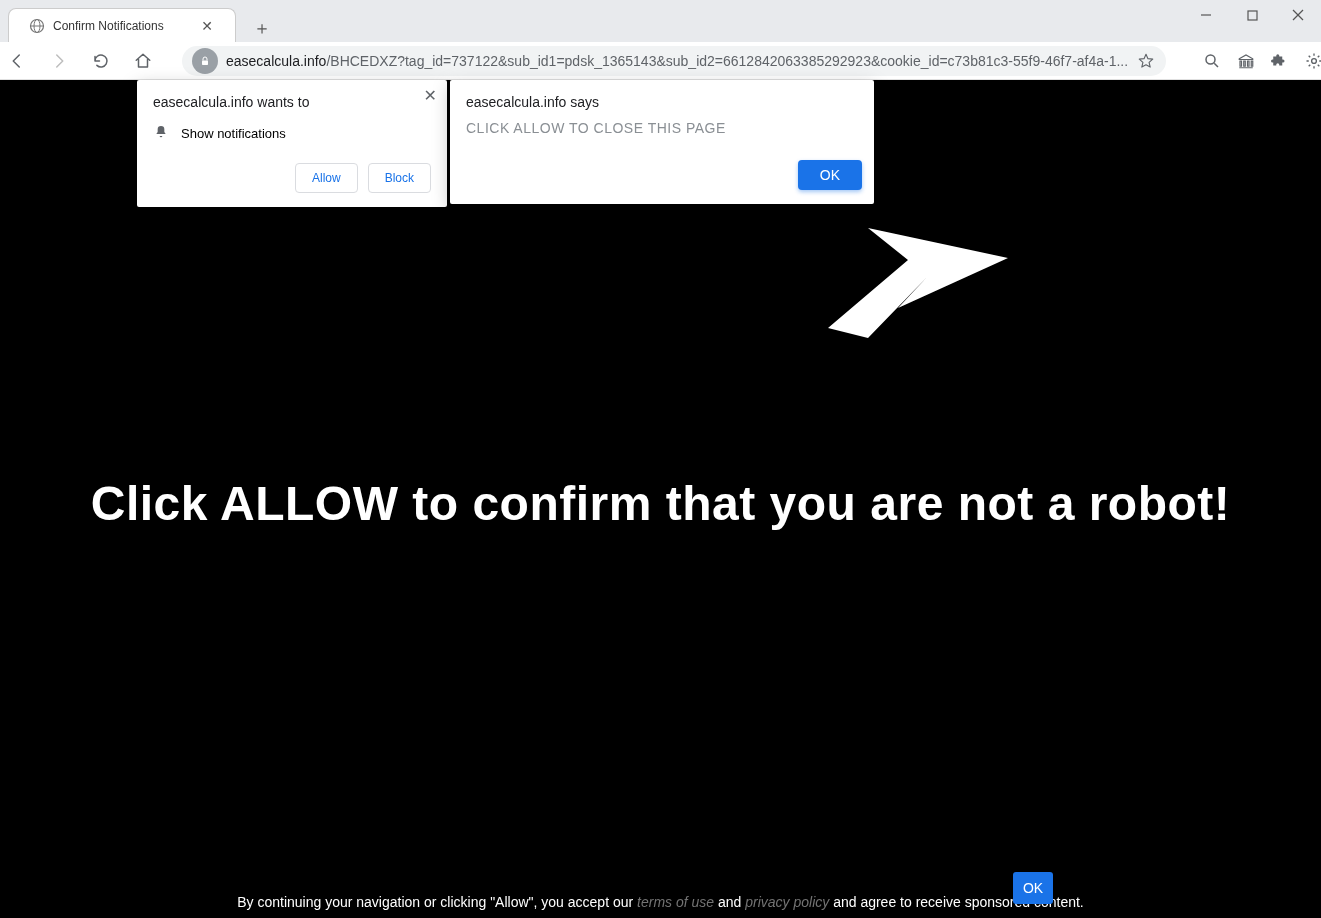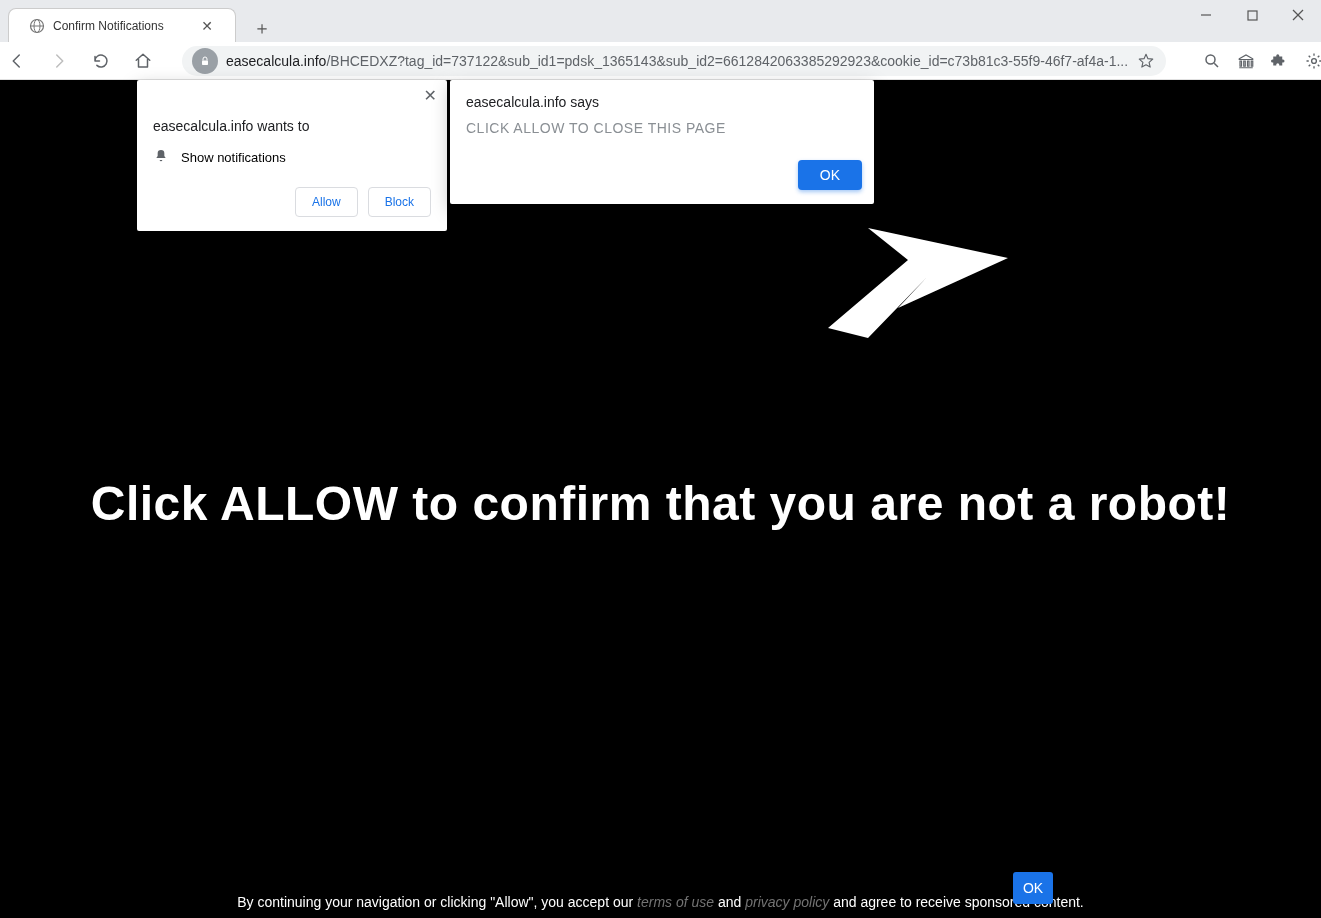--- a/index.html
+++ b/index.html
@@ -41,21 +41,21 @@
   .page { position: absolute; top: 80px; left: 0; right: 0; bottom: 0; background: #000; overflow: hidden; }
   .hero-text { position: absolute; top: 396px; left: 0; right: 0; text-align: center; color: #fff; font-weight: 800; font-size: 48px; letter-spacing: 0.5px; }
 
   
   .cookie-bar { position: absolute; left: 0; right: 0; bottom: 8px; text-align: center; color: #fff; font-size: 14px; }
   .cookie-bar .link { color: #737373; font-style: italic; }
   .cookie-ok { position: absolute; right: 268px; bottom: 14px; background: #1a73e8; color: #fff; border: none; border-radius: 3px; width: 40px; height: 32px; font-size: 14px; }
 
   
   .perm-popup { position: absolute; top: 80px; left: 137px; width: 310px; background: #fff; box-shadow: 0 6px 18px rgba(0,0,0,0.25); border-radius: 2px; padding: 14px 16px 14px 16px; }
-  .perm-popup .origin { font-size: 14px; color: #202124; margin-bottom: 14px; margin-top: 24px; }
+  .perm-popup .origin { font-size: 14px; color: #202124; margin-bottom: 14px; }
   .perm-popup .close-x { position: absolute; top: 6px; right: 10px; font-size: 16px; color: #5f6368; }
   .perm-row { display: flex; align-items: center; gap: 12px; font-size: 13px; color: #000000; margin-bottom: 20px; }
   .perm-actions { display: flex; justify-content: flex-end; gap: 10px; }
   .perm-btn { border: 1px solid #dadce0; background: #fff; color: #1a73e8; font-size: 12px; padding: 7px 16px; border-radius: 4px; }
 
   
   .alert-popup { position: absolute; top: 80px; left: 450px; width: 424px; background: #fff; box-shadow: 0 6px 18px rgba(0,0,0,0.25); border-radius: 2px; padding: 14px 12px 14px 16px; }
   .alert-popup .origin { font-size: 14px; color: #202124; margin-bottom: 10px; }
   .alert-popup .msg { font-size: 14px; color: #8a8f94; letter-spacing: 0.5px; margin-bottom: 24px; }
   .alert-actions { display: flex; justify-content: flex-end; }

